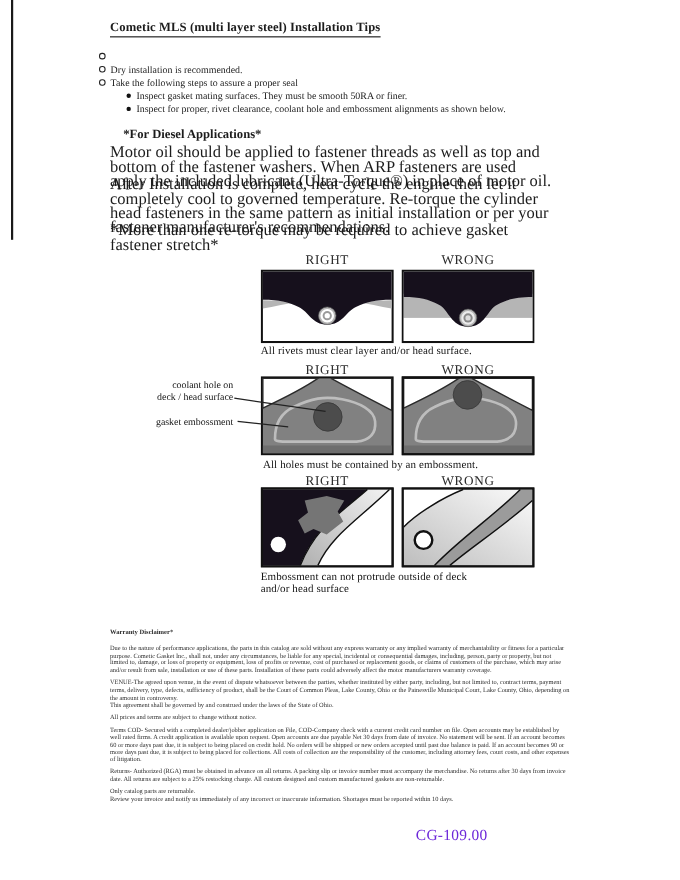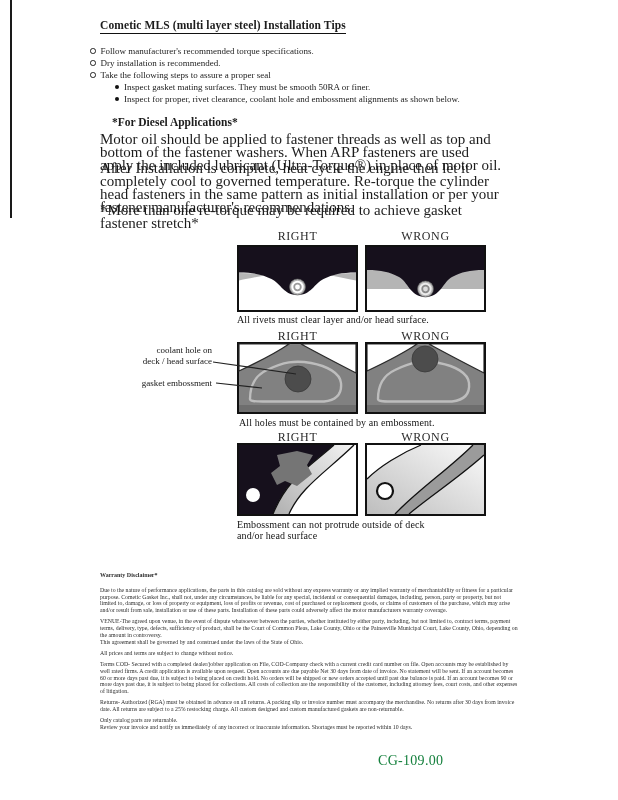--- a/index.html
+++ b/index.html
@@ -20,36 +20,35 @@
   .dbox{position:absolute;width:121px;}
   .cap{position:absolute;font-size:10px;color:#141414;letter-spacing:.1px;}
   .callout{position:absolute;left:100px;width:112px;text-align:right;font-size:9px;
            line-height:10.5px;color:#141414;}
   .leader{position:absolute;left:0;top:0;pointer-events:none;}
   .legal{position:absolute;left:100px;top:572px;width:418px;font-size:5.8px;
          line-height:6.75px;color:#2e2e2e;}
   .legal .lh{font-weight:bold;font-size:6px;margin:0 0 8px 0;}
   .legal p{margin:0 0 4.5px 0;white-space:pre-line;}
   .cap3{width:215px;line-height:11px;}
-  .code{position:absolute;left:378px;top:753px;font-size:14px;color:#15803d;letter-spacing:.3px;}
+  .code{position:absolute;left:378px;top:753px;font-size:14px;color:#6d28d9;letter-spacing:.3px;}
   svg{display:block;}
 </style>
 </head>
 <body>
 
 <div class="page">
 
   <div class="vline"></div>
 
   <div class="title">Cometic MLS (multi layer steel) Installation Tips</div>
 
   <div class="bullets">
     <div class="b">
         <span class="mk-o"></span>
-        <span>Follow manufacturer's recommended torque specifications.</span>
       </div>
     <div class="b">
         <span class="mk-o"></span>
         <span>Dry installation is recommended.</span>
       </div>
     <div class="b">
         <span class="mk-o"></span>
         <span>Take the following steps to assure a proper seal</span>
       </div>
     <div class="b sub">

